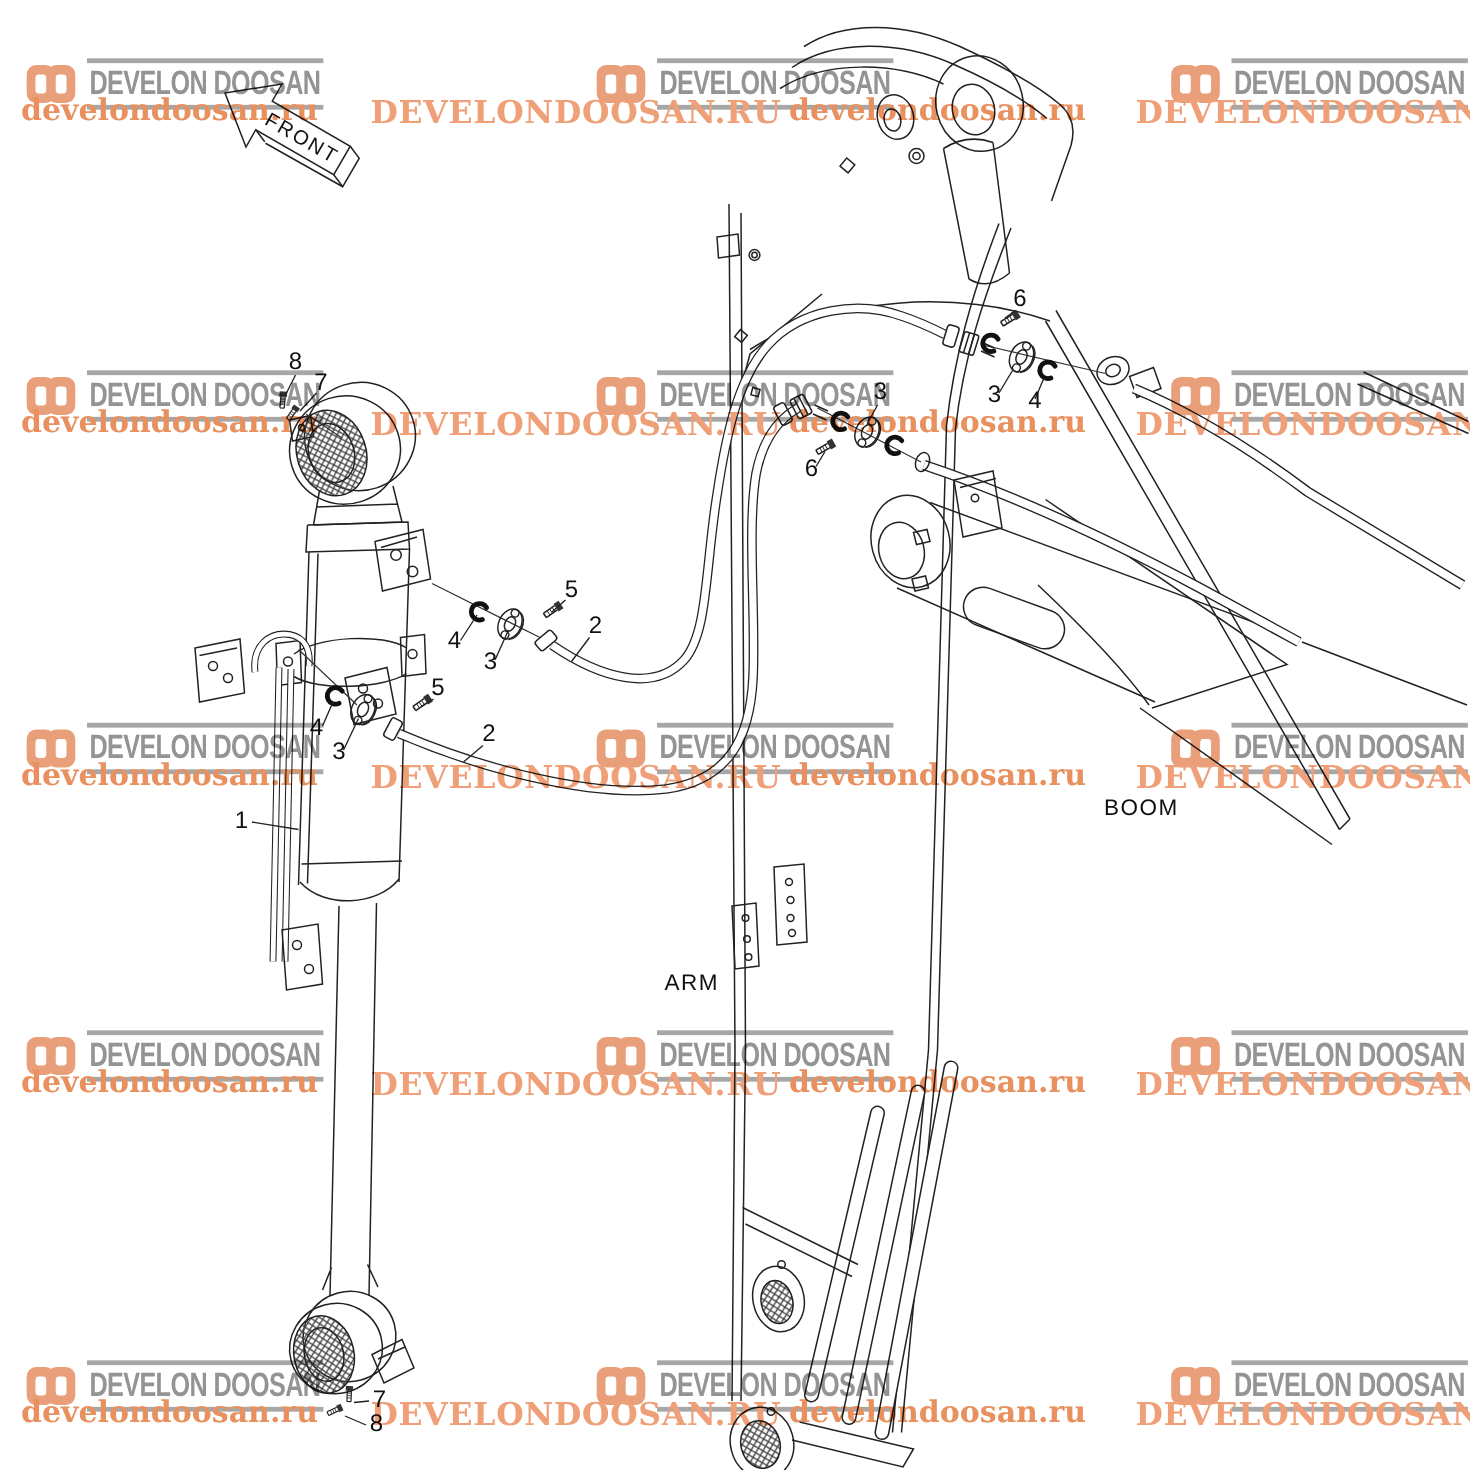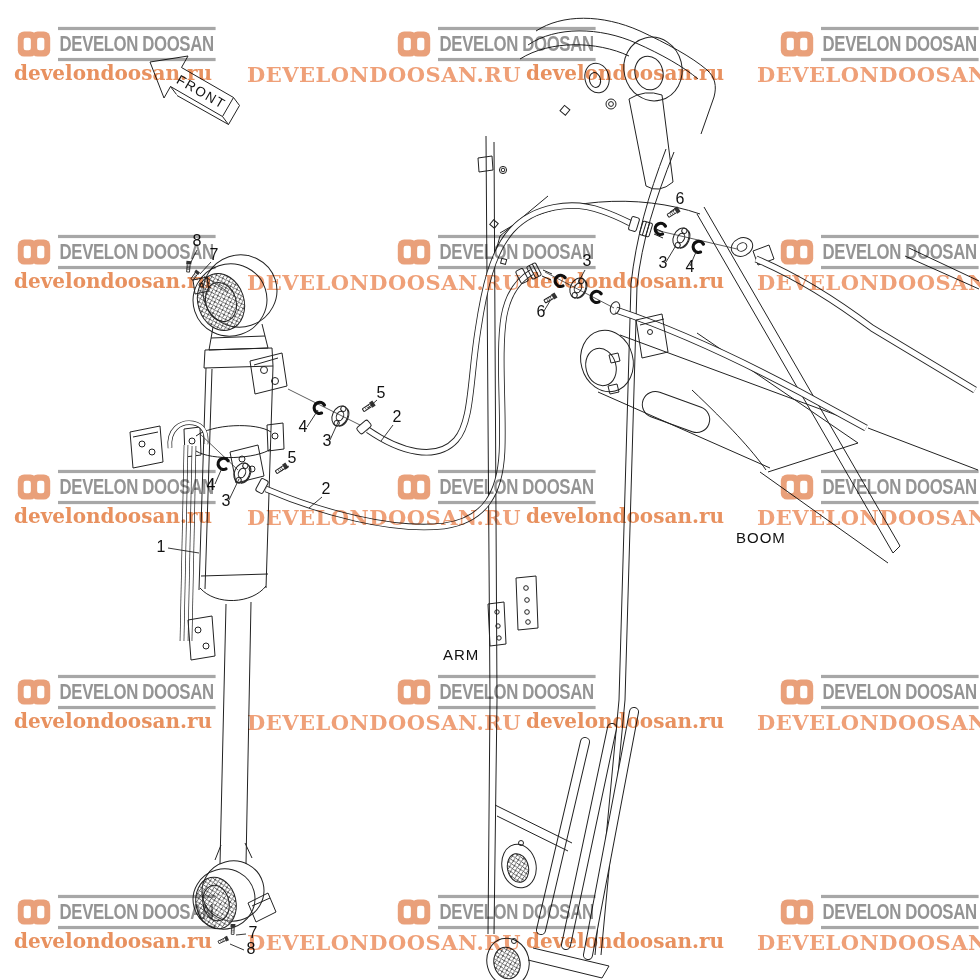--- a/index.html
+++ b/index.html
@@ -11,21 +11,21 @@
   .ln{stroke:#222;fill:none;stroke-width:1;}
   .thin{stroke:#333;fill:none;stroke-width:.8;}
   .lead{stroke:#222;fill:none;stroke-width:.9;}
   .callout{font:16px "Liberation Sans",sans-serif;fill:#111;}
   .plabel{font:15px "Liberation Sans",sans-serif;fill:#111;letter-spacing:1px;}
   .frontlbl{font:13.5px "Liberation Sans",sans-serif;fill:#111;letter-spacing:1.5px;}
   
   #wm{position:absolute;left:0;top:0;width:980px;height:980px;z-index:2;
       mix-blend-mode:multiply;pointer-events:none;}
   .wm-row{position:absolute;left:0;width:980px;height:90px;}
-  .wm-logo{position:absolute;top:4px;display:flex;align-items:flex-start;gap:6px;}
+  .wm-logo{position:absolute;top:16px;display:flex;align-items:flex-start;gap:6px;}
   .ddi{width:36px;height:32px;display:block;}
   .wm-lt{border-top:3px solid #a7a7a7;border-bottom:3px solid #a7a7a7;
          font:bold 21px "Liberation Sans",sans-serif;color:#949494;
          transform:scaleX(.8) scaleY(1.07);transform-origin:0 50%;
          letter-spacing:-.5px;padding:1px 2px;white-space:nowrap;}
   .wm-dl{position:absolute;top:37px;font:bold 20px "DejaVu Serif",serif;
          color:#e8915f;white-space:nowrap;}
   .wm-du{position:absolute;top:38px;font:bold 21px "DejaVu Serif",serif;
          color:#efa078;letter-spacing:.5px;white-space:nowrap;}
 </style>

